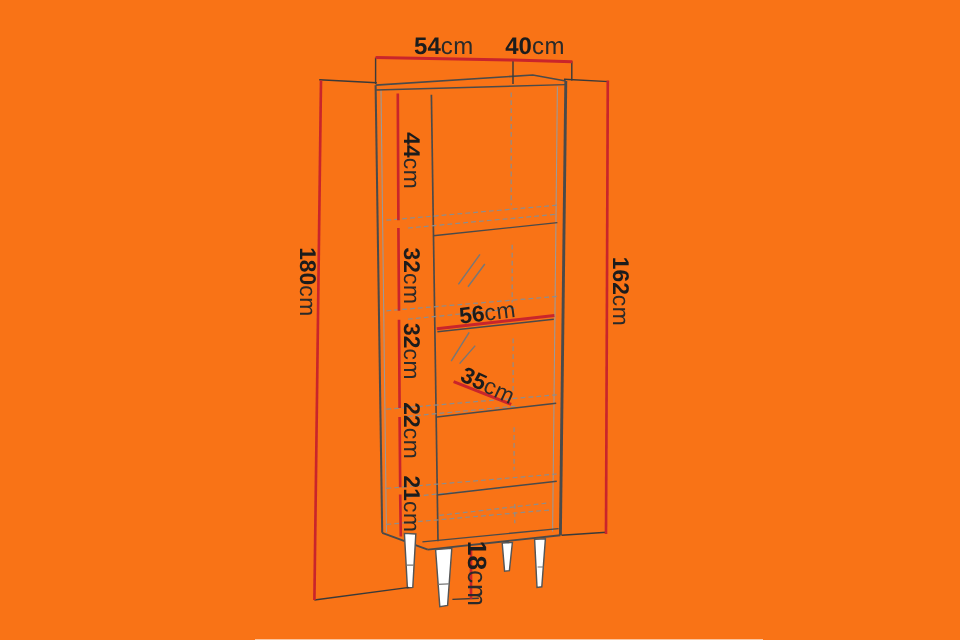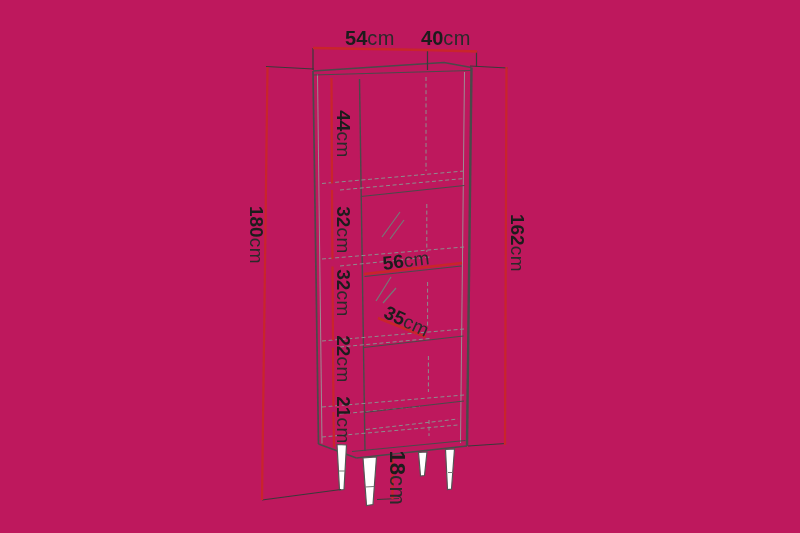--- a/index.html
+++ b/index.html
@@ -1,16 +1,16 @@
 <!DOCTYPE html>
 <html><head>
 <meta charset="utf-8">
 <style>
   html,body{margin:0;padding:0;background:#ffffff;}
-  .canvas{position:relative;width:800px;height:533px;background:#be185d;overflow:hidden;
+  .canvas{position:relative;width:800px;height:533px;background:#f97316;overflow:hidden;
           font-family:"Liberation Sans",sans-serif;}
   svg text{fill:#1c1c1c;font-family:"Liberation Sans",sans-serif;}
   svg .num{font-weight:700;}
   svg .unit{font-weight:400;letter-spacing:.5px;fill:#2a2a2a;}
   .dim{stroke:#c9252b;fill:none;}
   .ext{stroke:#3a3a3a;stroke-width:1.2;fill:none;}
   .edge{stroke:#4a4a4a;fill:none;}
   .edge-light{stroke:#9a9a9a;stroke-width:0.9;fill:none;}
   .dash{stroke:#8d8d8d;stroke-width:1;fill:none;stroke-dasharray:4 2.6;}
   .glass{stroke:#777;stroke-width:1.2;fill:none;}

